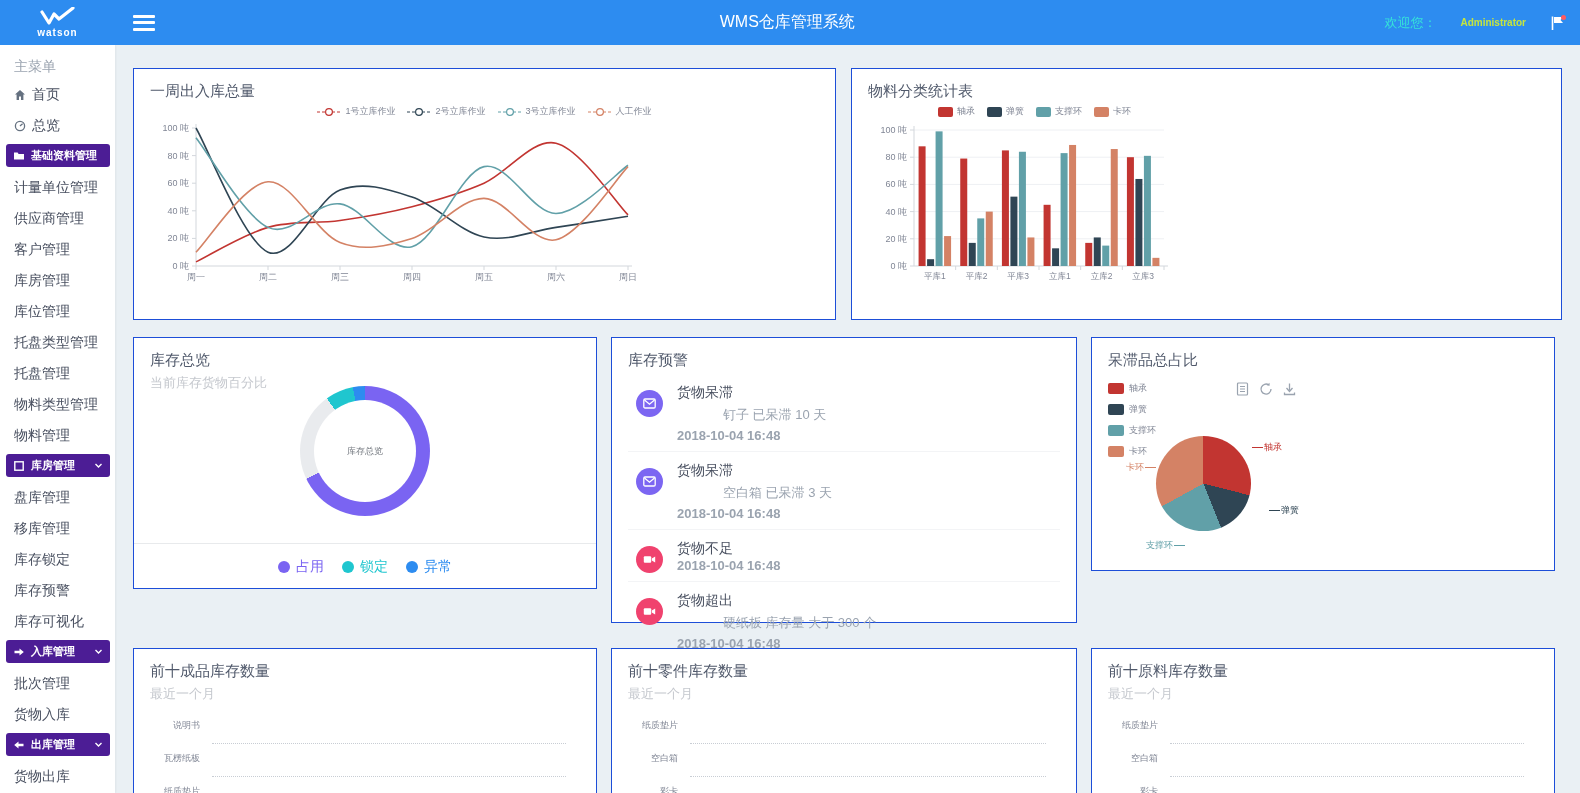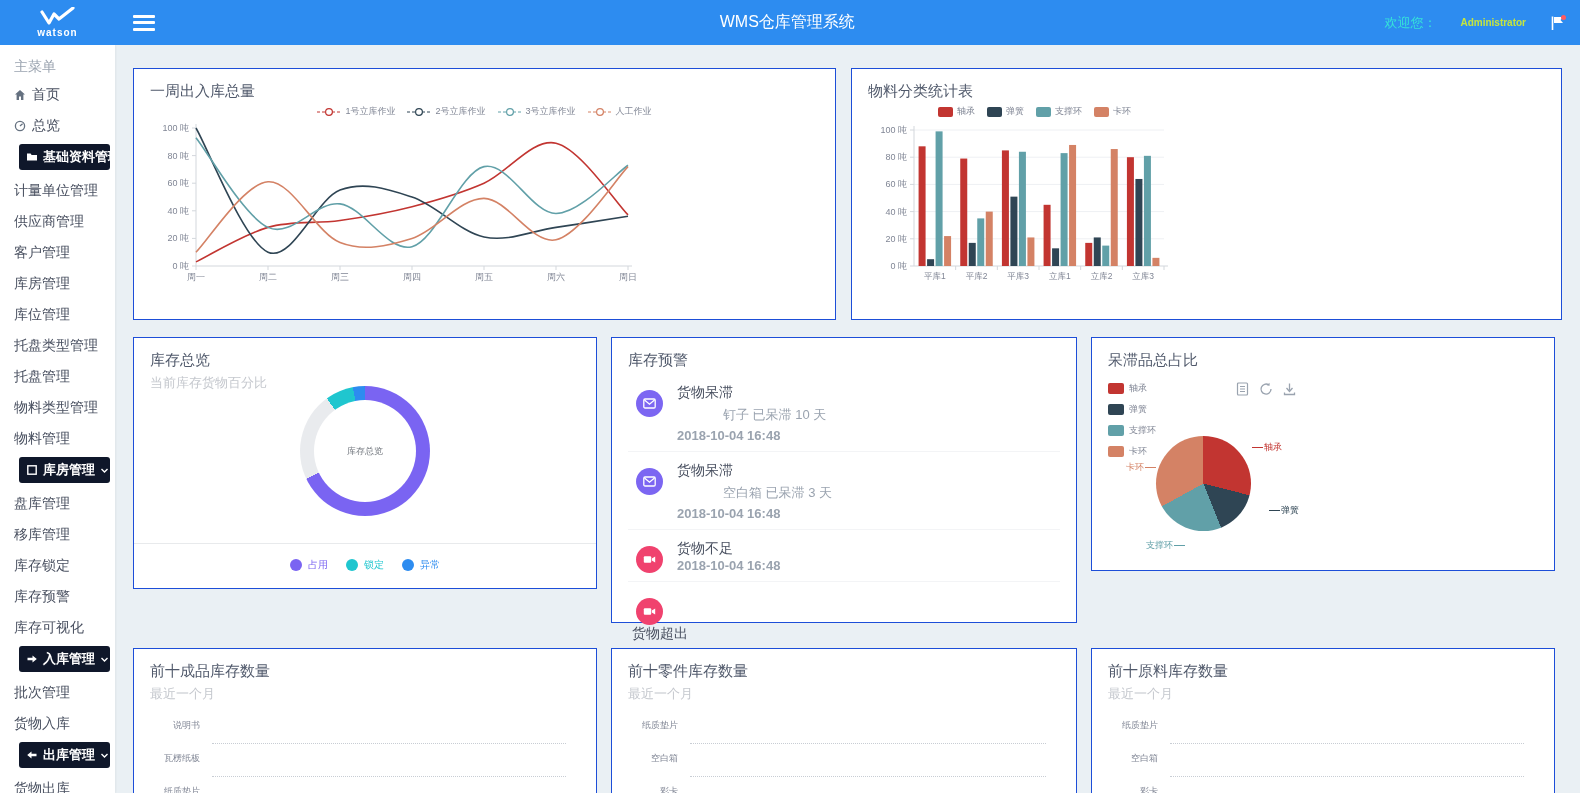--- a/index.html
+++ b/index.html
@@ -16,21 +16,21 @@
   .header-right { position:absolute; right:14px; display:flex; align-items:center; gap:24px; }
   .welcome { color:#35e2d9; font-size:13px; }
   .username { color:#c6e53e; font-size:10px; font-weight:bold; cursor:pointer; }
   .flag-wrap { position:relative; width:16px; height:16px; cursor:pointer; }
 
   
   .sidebar { position:absolute; top:45px; left:0; bottom:0; width:115px; background:#fff; overflow:hidden; box-shadow:1px 0 2px rgba(0,0,0,.05); z-index:10; }
   .side-section { font-size:14px; color:#9aa3af; padding:13px 14px 6px; }
   .side-item { display:flex; align-items:center; gap:5px; font-size:14px; color:#495060; padding:4px 14px; margin-bottom:5px; cursor:pointer; white-space:nowrap; }
   .side-item .mi { display:inline-flex; width:13px; }
-  .side-item.active { background:#0f172a; color:#fff; border-radius:3px; margin:3px 5px 8px 19px; padding:4px 7px; font-size:13px; font-weight:bold; }
+  .side-item.active { background:#4c1d95; color:#fff; border-radius:3px; margin:3px 5px 8px 6px; padding:4px 7px; font-size:11px; font-weight:bold; }
   .side-item.active .chev { margin-left:auto; }
 
   
   .main { position:absolute; top:45px; left:115px; right:0; bottom:0; overflow:hidden; }
   .card { position:absolute; background:#fff; border:1px solid #1d4ed8; padding:13px 16px; }
   .card-title { font-size:15px; color:#50596b; }
   .card-sub { font-size:13px; color:#c5c8ce; margin-top:4px; }
 
   #card-weekly  { left:18px;  top:23px;  width:703px; height:252px; }
   #card-material{ left:736px; top:23px;  width:711px; height:252px; }
@@ -42,26 +42,26 @@
   #card-top3    { left:976px; top:603px; width:464px; height:260px; }
 
   .legend-row { display:flex; justify-content:center; align-items:center; gap:12px; margin-top:4px; }
   .legend-item { display:flex; align-items:center; gap:4px; font-size:9px; color:#808695; cursor:pointer; }
 
   
   .donut-wrap { position:absolute; left:50%; top:48px; transform:translateX(-50%); width:130px; height:130px; }
   .donut { width:130px; height:130px; border-radius:50%; }
   .donut-hole { position:absolute; left:14px; top:14px; width:102px; height:102px; border-radius:50%; background:#fff; display:flex; align-items:center; justify-content:center; font-size:9px; color:#73787f; }
   .donut-legend { position:absolute; left:0; right:0; top:205px; border-top:1px solid #e8eaec; padding-top:14px; display:flex; justify-content:center; gap:18px; }
-  .dl-item { display:flex; align-items:center; gap:6px; font-size:10px; cursor:pointer; }
+  .dl-item { display:flex; align-items:center; gap:6px; font-size:14px; cursor:pointer; }
   .dl-dot { width:12px; height:12px; border-radius:50%; }
 
   
   .alert-row { display:flex; padding:10px 0 8px 4px; border-bottom:1px solid #f3f4f6; }
-  .alert-row:last-child { border-bottom:none;flex-direction:column; }
+  .alert-row:last-child { border-bottom:none; }
   .alert-icon { width:27px; height:27px; border-radius:50%; flex:none; display:flex; align-items:center; justify-content:center; margin:6px 14px 0 4px; }
   .alert-type { font-size:14px; color:#495060; }
   .alert-desc { font-size:13px; color:#9aa3af; margin:4px 0 4px 46px; }
   .alert-time { font-size:13px; color:#9aa3af;font-weight:bold; }
 
   
   .pie-legend { position:absolute; left:16px; top:44px; display:flex; flex-direction:column; gap:8px; }
   .pl-item { display:flex; align-items:center; gap:5px; font-size:9px; color:#808695; cursor:pointer; }
   .pl-sw { width:16px; height:11px; border-radius:2px; }
   .toolbox { position:absolute; left:144px; top:44px; display:flex; gap:10px; }

